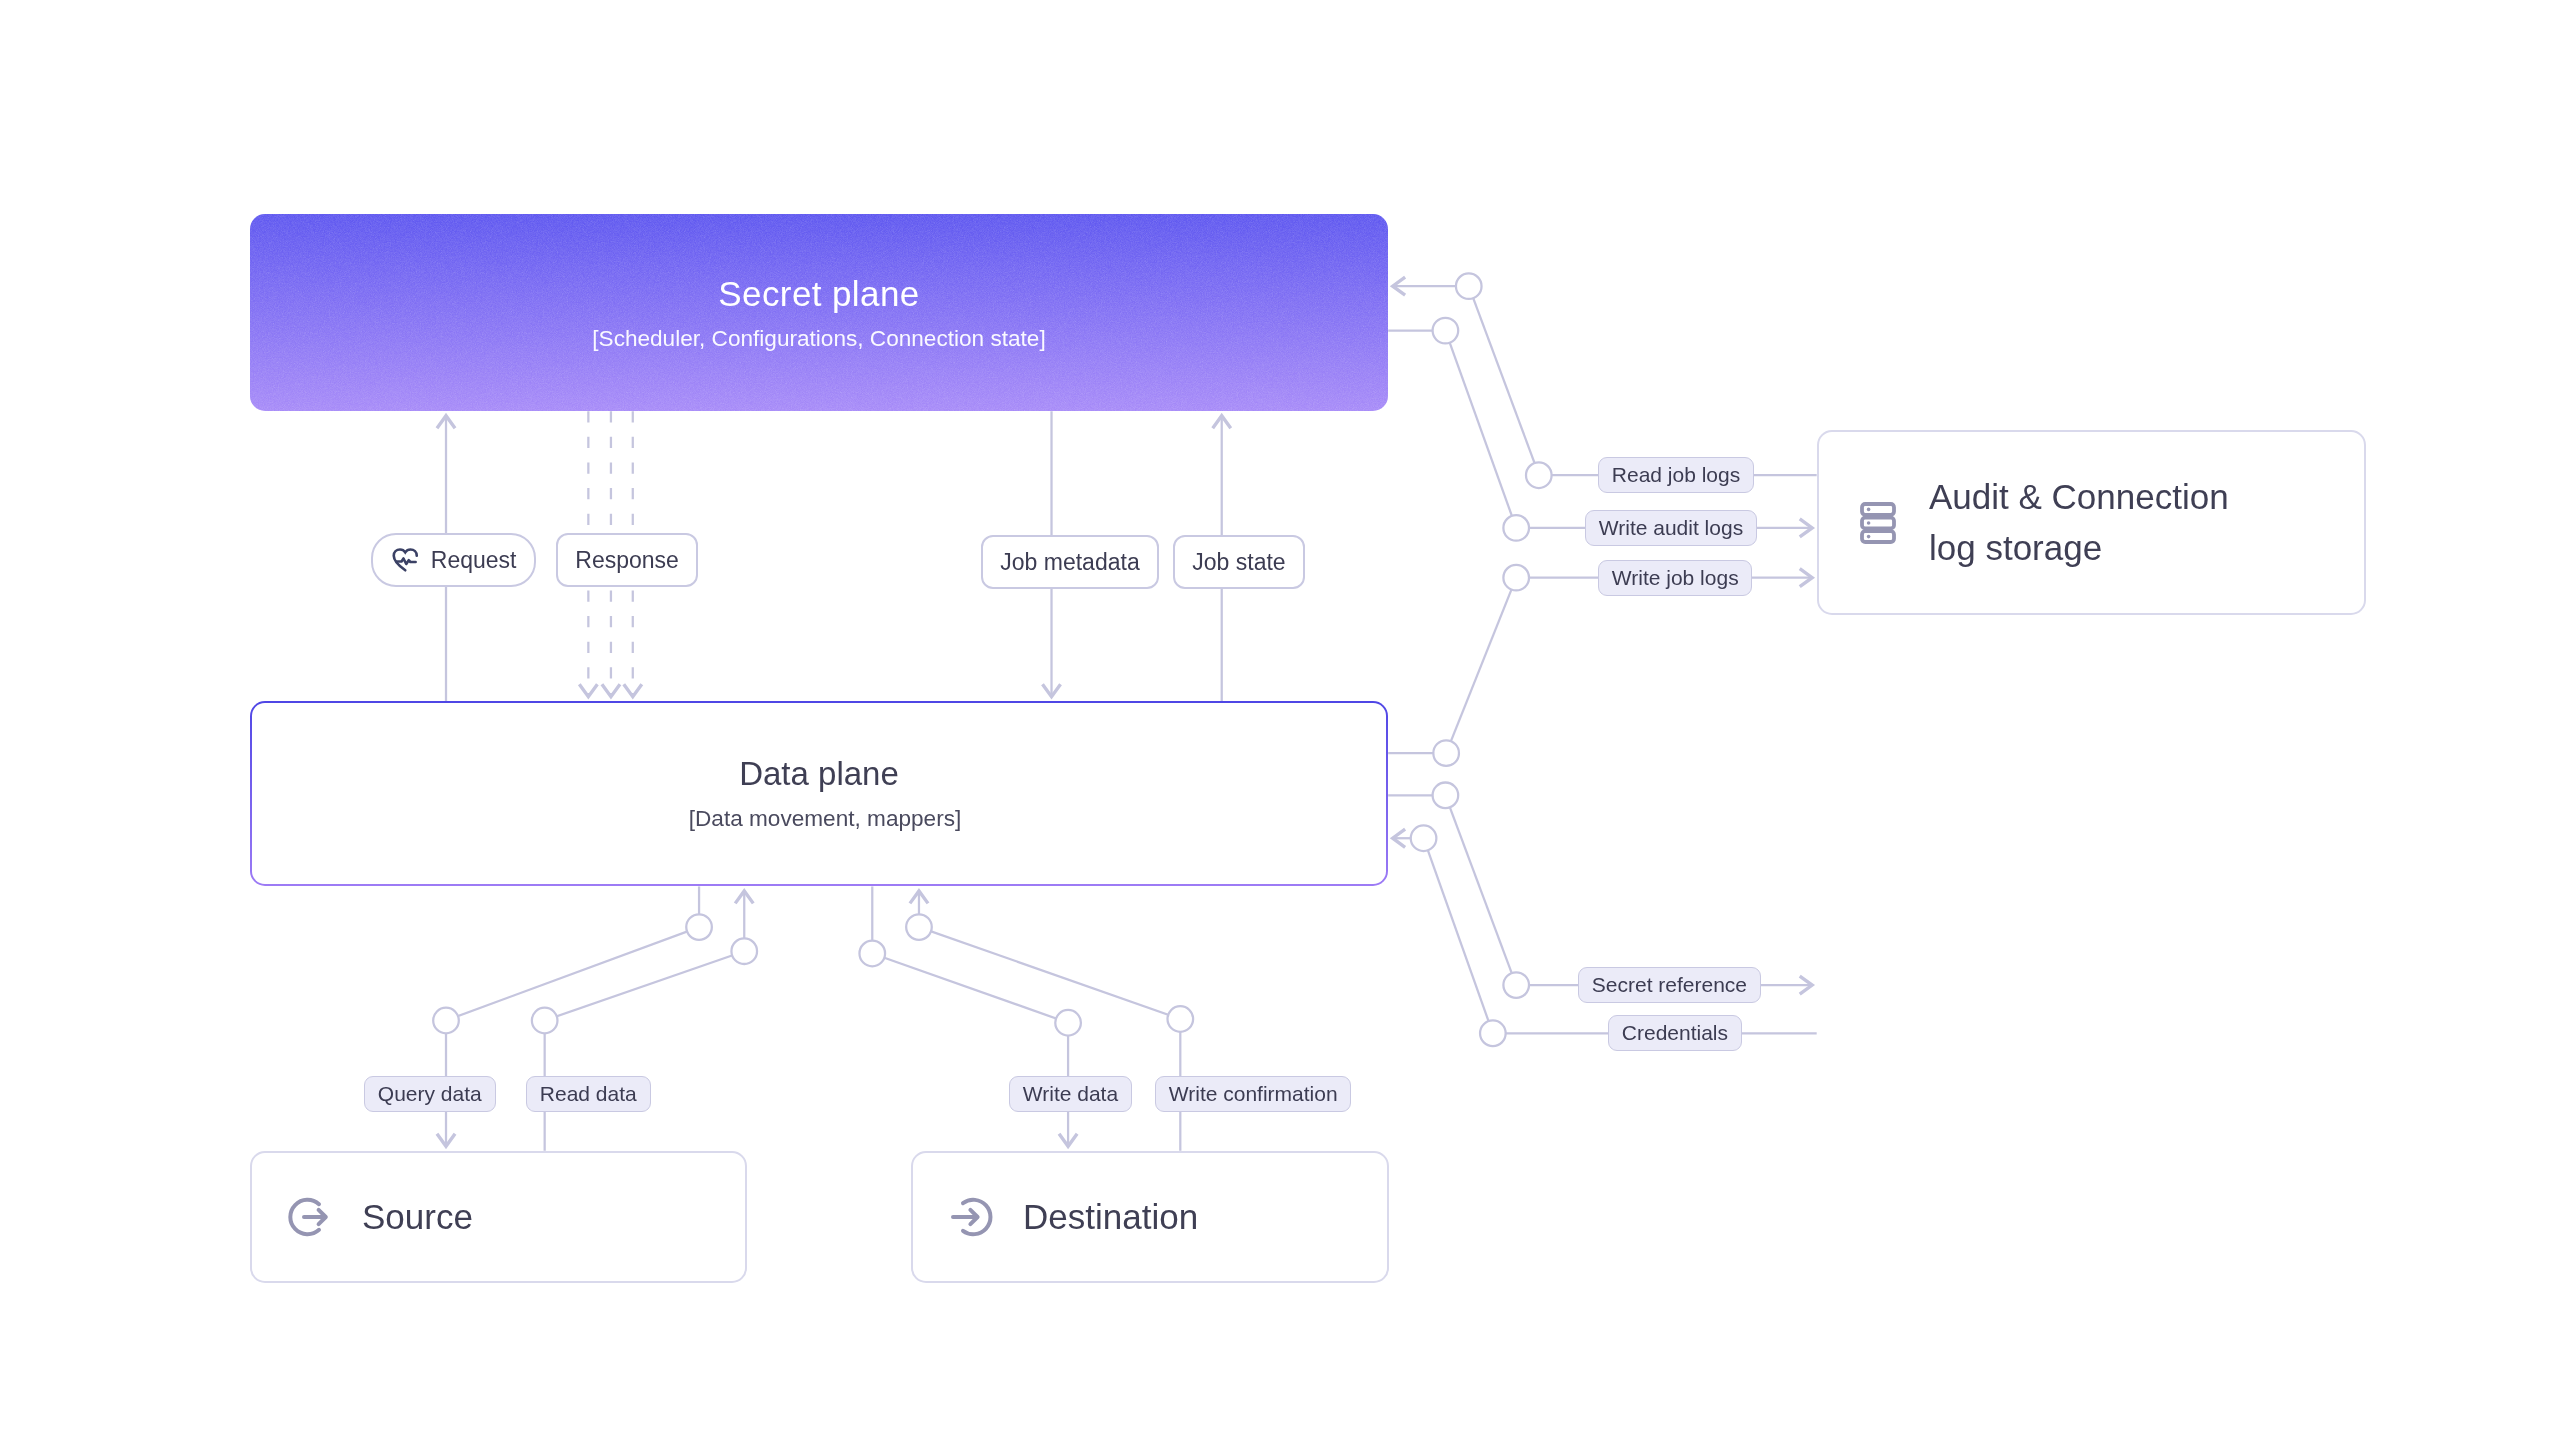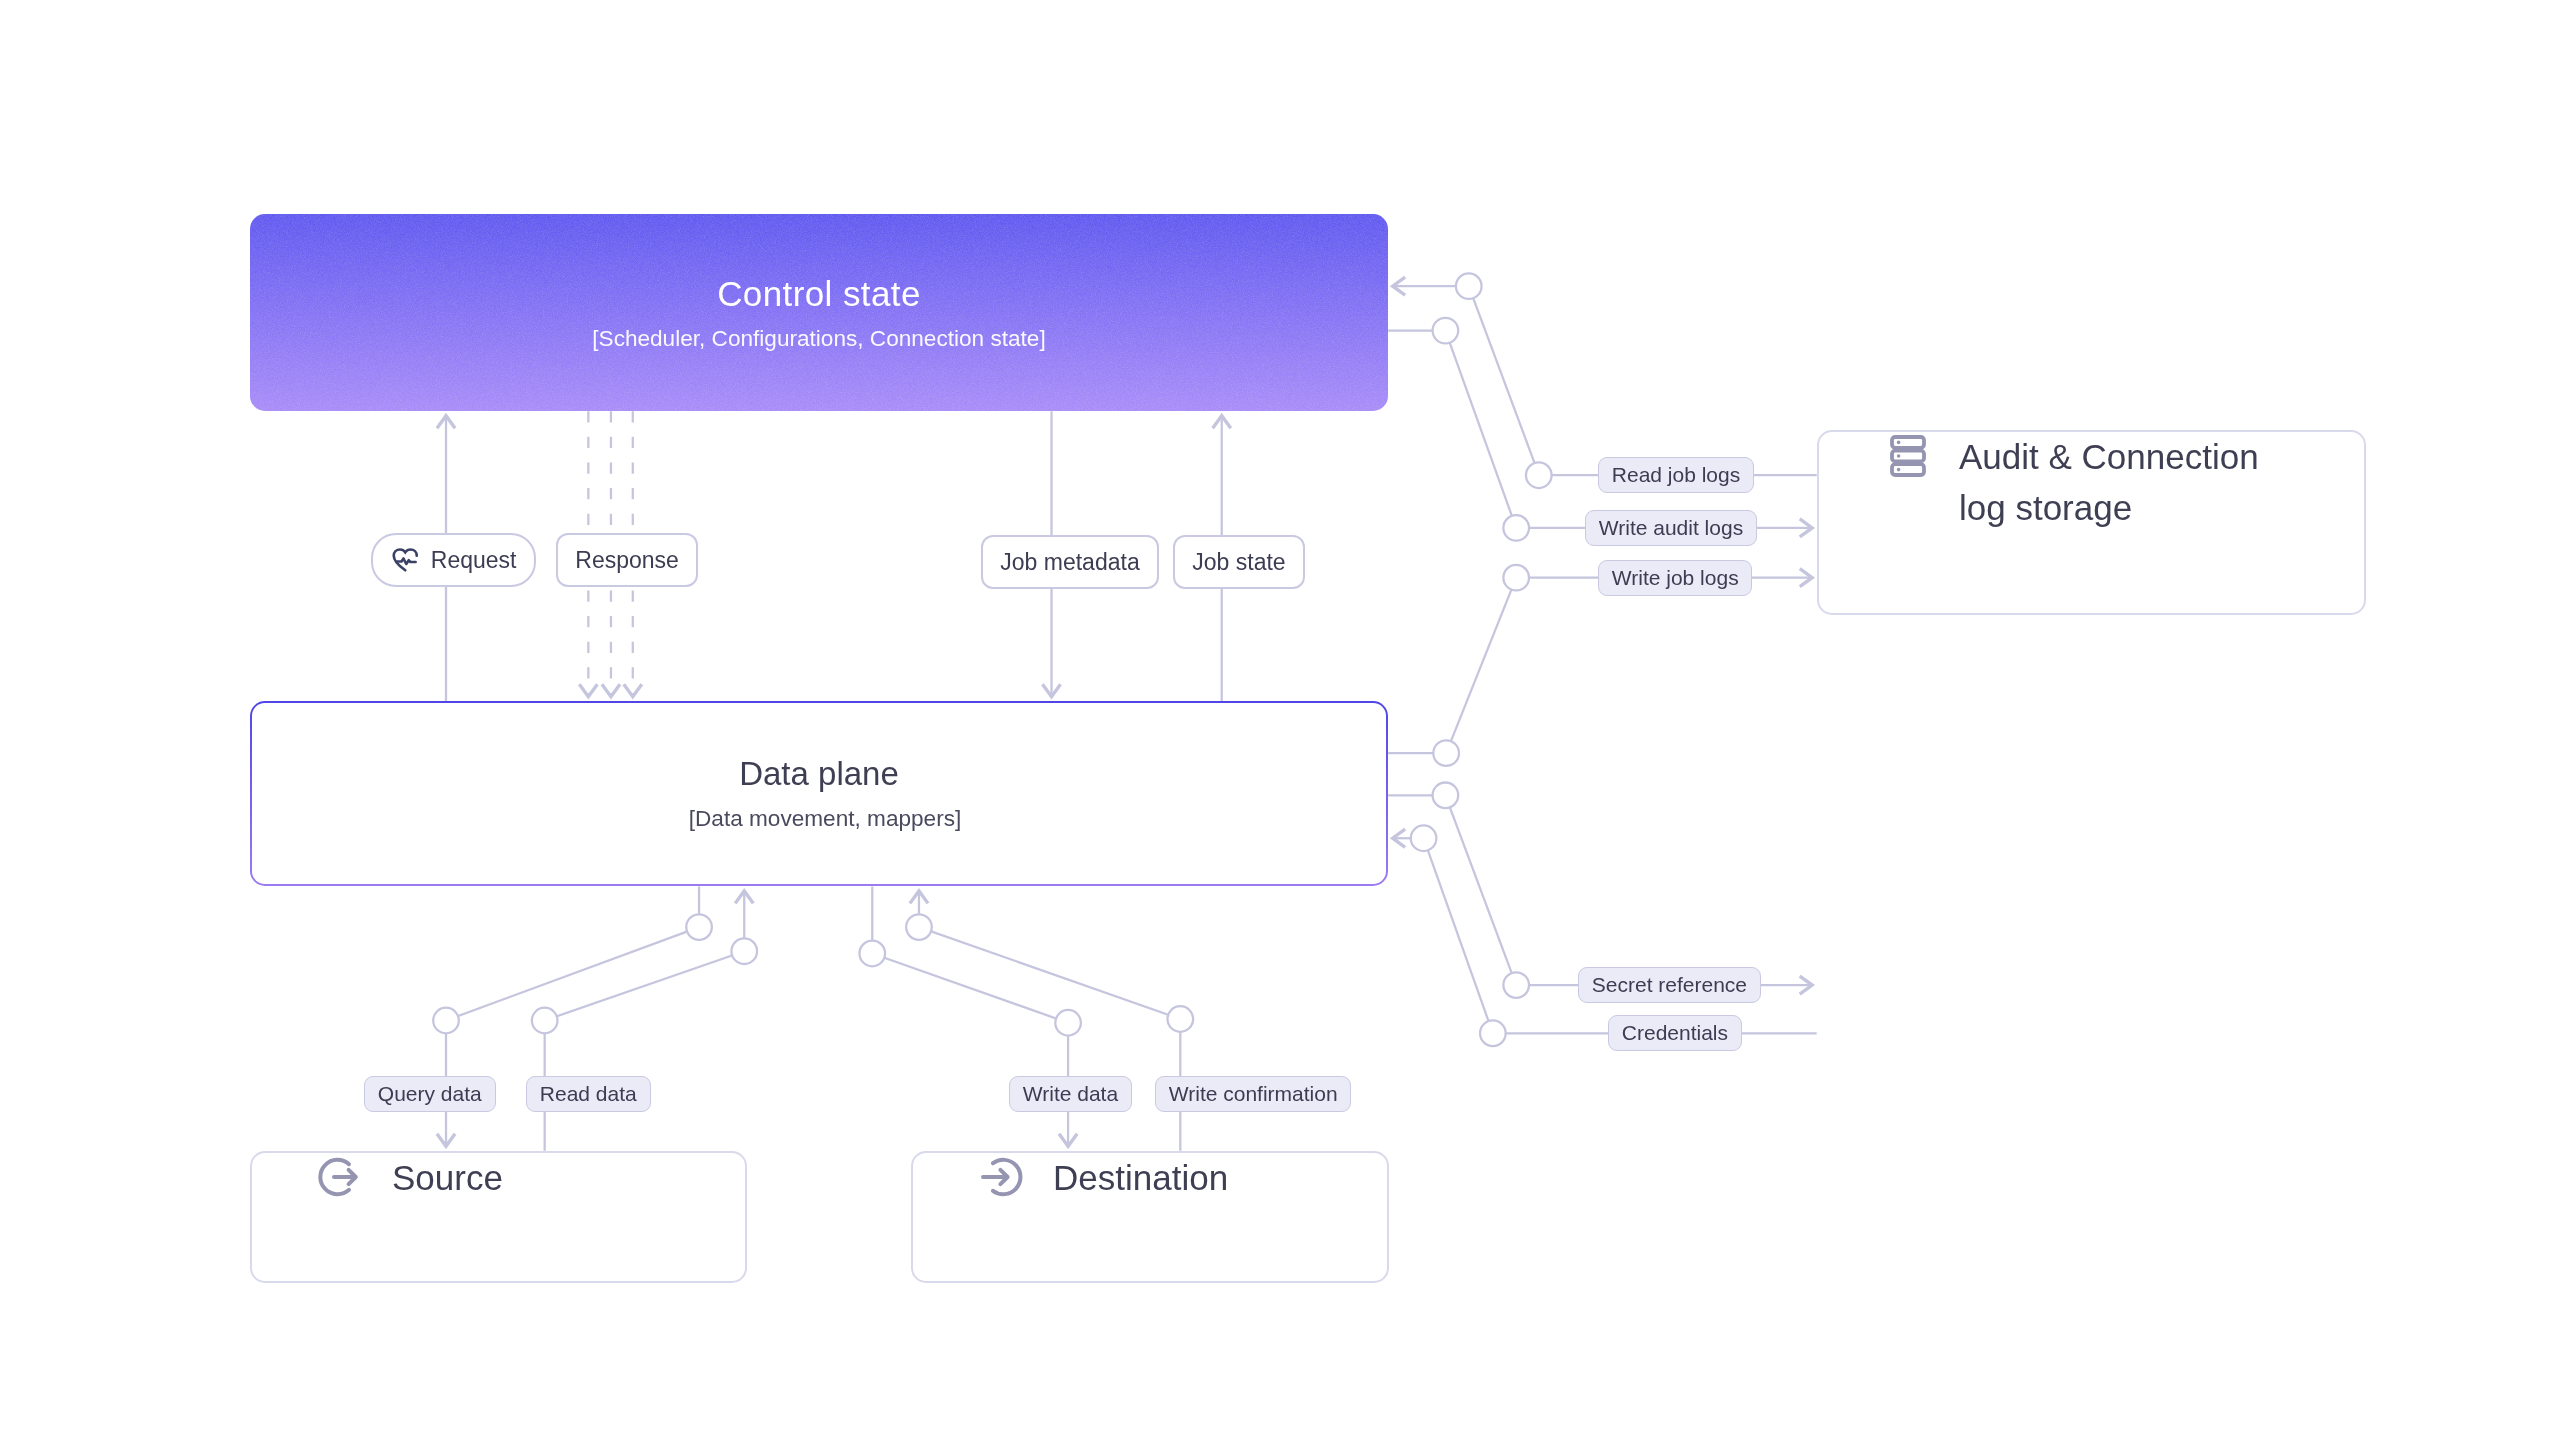--- a/index.html
+++ b/index.html
@@ -33,21 +33,21 @@
   .control-sub{position:relative;color:rgba(255,255,255,.95);font-size:22.6px;font-weight:400;}
 
   .dataplane{left:250px;top:701px;width:1138px;height:185px;border-radius:15px;
              background:linear-gradient(180deg,var(--data-border-top),var(--data-border-bottom));
              padding:2.3px;box-sizing:border-box;}
   .dataplane-inner{width:100%;height:100%;background:#ffffff;border-radius:12.8px;
              display:flex;flex-direction:column;align-items:center;justify-content:center;gap:13px;}
   .data-title{color:var(--text-dark);font-size:33px;font-weight:500;}
   .data-sub{color:#4a4a5e;font-size:22.6px;margin-left:12px;}
 
-  .leafbox{display:flex;gap:27px;padding-left:65px;}
+  .leafbox{display:flex;align-items:center;gap:27px;padding-left:35px;}
   .source{left:250px;top:1151px;width:497px;height:132px;}
   .destination{left:911px;top:1151px;width:478px;height:132px;}
   .secret{left:1817px;top:942px;width:549px;height:130px;}
   .audit{left:1817px;top:430px;width:549px;height:185px;}
   .leaf-title{color:var(--text-dark);font-size:35px;font-weight:500;line-height:1.45;}
   .leaf-icon{width:48px;height:48px;flex:0 0 auto;color:var(--icon-gray);}
 
   .pill{position:absolute;display:inline-flex;align-items:center;justify-content:center;
         box-sizing:border-box;white-space:nowrap;color:#3c3c52;}
   .pill-lg{height:54px;border-radius:12px;padding:0 17.3px;font-size:23px;
@@ -127,21 +127,21 @@
   </svg>
 
   <div class="bigbox control">
     <svg class="noise" viewBox="0 0 1511 262" width="1138" height="197">
       <filter id="grain">
           <feTurbulence type="fractalNoise" baseFrequency="0.9" numOctaves="2" stitchTiles="stitch"></feTurbulence>
         <feColorMatrix type="matrix" values="0 0 0 0 1  0 0 0 0 1  0 0 0 0 1  0.6 0.6 0.6 0 -0.7"></feColorMatrix>
         </filter>
       <rect width="100%" height="100%" filter="url(#grain)" opacity="0.55"></rect>
     </svg>
-    <div class="control-title">Control state</div>
+    <div class="control-title">Secret plane</div>
     <div class="control-sub">[Scheduler, Configurations, Connection state]</div>
   </div>
 
   <div class="bigbox dataplane">
     <div class="dataplane-inner">
       <div class="data-title">Data plane</div>
       <div class="data-sub">[Data movement, mappers]</div>
     </div>
   </div>
 

